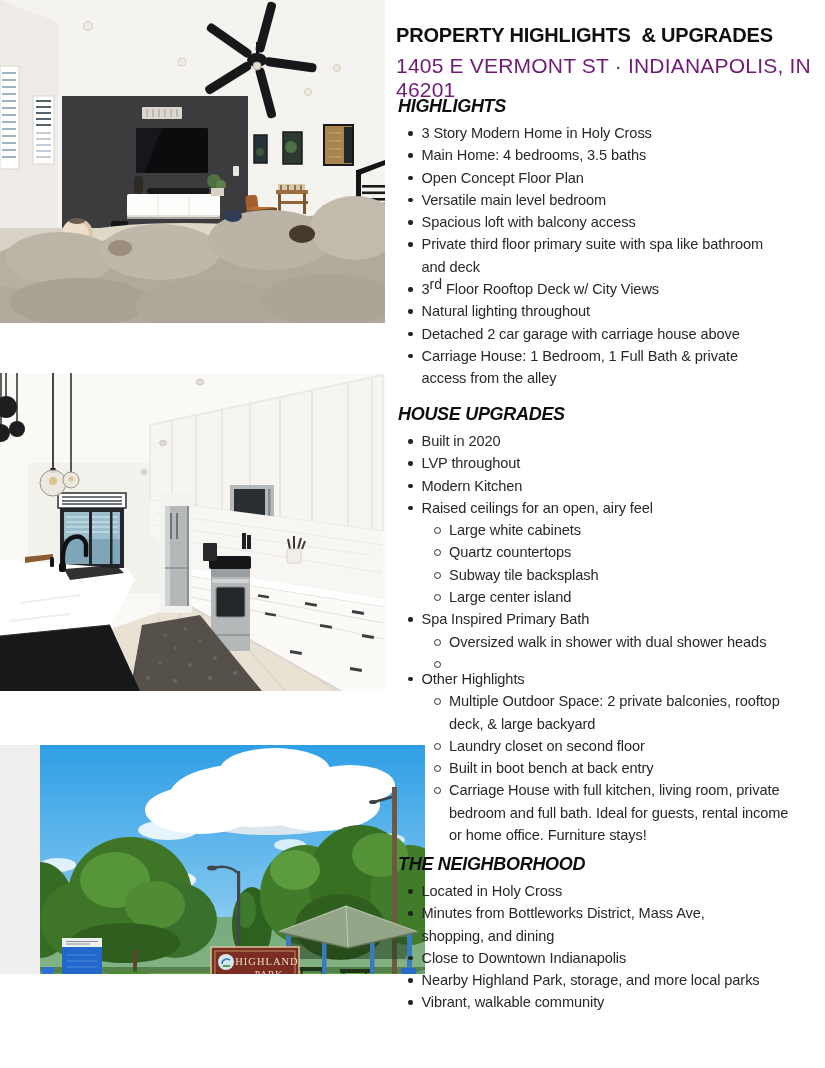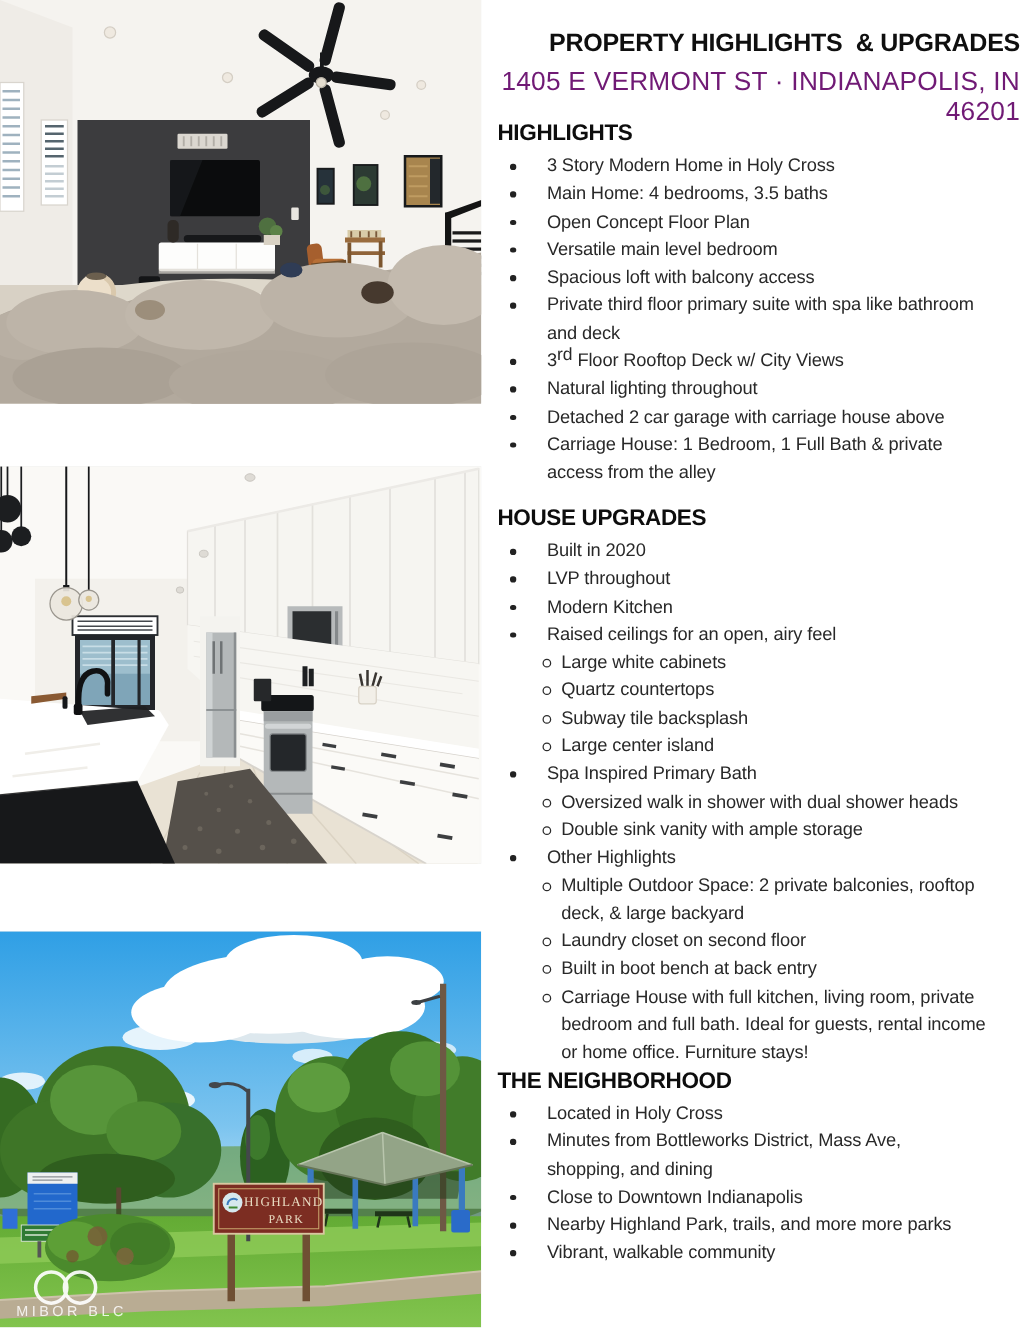--- a/index.html
+++ b/index.html
@@ -1,36 +1,36 @@
 <!DOCTYPE html>
 <html><head>
 <meta charset="utf-8">
 <style>
   html,body{margin:0;padding:0;background:#ffffff;}
   .page{position:relative;width:825px;height:1068px;background:#ffffff;overflow:hidden;
         font-family:"Liberation Sans","DejaVu Sans",sans-serif;color:#262626;}
   .photo{position:absolute;left:0;margin:0;padding:0;overflow:hidden;background:#eee;}
   #photo-living{top:0;width:385px;height:323px;}
   #photo-kitchen{top:373px;width:385px;height:318px;}
-  #photo-park{top:745px;width:385px;height:317px;}
-  .header{position:absolute;left:396px;top:24px;width:420px;text-align:right;}
+  #photo-park{top:745px;width:385px;height:229px;padding-left:40px;}
+  .header{position:absolute;left:396px;top:24px;width:420px;text-align:left;}
   .title{margin:0;font-size:20px;font-weight:700;letter-spacing:-0.2px;color:#0f0f0f;white-space:pre-wrap;}
   .address{margin-top:7px;font-size:21px;font-weight:400;letter-spacing:0.2px;color:#701a75;}
   .section{position:absolute;left:398px;width:420px;}
   #sec-highlights{top:95px;}
   #sec-upgrades{top:403px;}
   #sec-neighborhood{top:853px;}
-  .sec-heading{margin:0 0 4px 0;font-size:18px;font-weight:700;letter-spacing:-0.3px;color:#0d0d0d;line-height:23px;}
+  .sec-heading{margin:0 0 4px 0;font-size:18px;font-weight:700;letter-spacing:-0.3px;color:#0d0d0d;line-height:23px;font-style:italic;}
   .li{display:flex;align-items:flex-start;line-height:22.3px;font-size:14.6px;letter-spacing:-0.1px;color:#282828;}
   .li .bullet{flex:0 0 auto;}
   .lvl1{padding-left:10px;}
   .lvl2{padding-left:36px;}
   .lvl1 .bullet{width:4.5px;height:4.5px;margin:9px 9px 0 0;background:#222;border-radius:50%;}
   .lvl2 .bullet{width:5px;height:5px;margin:8px 8px 0 0;background:transparent;border:1.4px solid #2b2b2b;border-radius:50%;}
-  .lvl1 .li-text{max-width:346px;margin-left:16px;}
+  .lvl1 .li-text{max-width:346px;}
   .lvl2 .li-text{max-width:354px;}
   sup{font-size:14px;line-height:0;vertical-align:5px;letter-spacing:0;}
 </style>
 </head>
 <body>
 
 <div class="page">
 
   <figure class="photo" id="photo-living">
     <svg viewBox="0 0 385 323" width="385" height="323">
@@ -524,21 +524,20 @@
         <div class="li lvl1">
           <span class="bullet"></span>
           <span class="li-text">Spa Inspired Primary Bath</span>
         </div>
         <div class="li lvl2">
           <span class="bullet"></span>
           <span class="li-text">Oversized walk in shower with dual shower heads</span>
         </div>
         <div class="li lvl2">
           <span class="bullet"></span>
-          <span class="li-text">Double sink vanity with ample storage</span>
         </div>
         <div class="li lvl1">
           <span class="bullet"></span>
           <span class="li-text">Other Highlights</span>
         </div>
         <div class="li lvl2">
           <span class="bullet"></span>
           <span class="li-text">Multiple Outdoor Space: 2 private balconies, rooftop deck, &amp; large backyard</span>
         </div>
         <div class="li lvl2">
@@ -566,21 +565,21 @@
         <div class="li lvl1">
           <span class="bullet"></span>
           <span class="li-text">Minutes from Bottleworks District, Mass Ave, shopping, and dining</span>
         </div>
         <div class="li lvl1">
           <span class="bullet"></span>
           <span class="li-text">Close to Downtown Indianapolis</span>
         </div>
         <div class="li lvl1">
           <span class="bullet"></span>
-          <span class="li-text">Nearby Highland Park, trails, and more more parks</span>
+          <span class="li-text">Nearby Highland Park, storage, and more local parks</span>
         </div>
         <div class="li lvl1">
           <span class="bullet"></span>
           <span class="li-text">Vibrant, walkable community</span>
         </div>
       </div>
   </section>
 
 </div>
 

